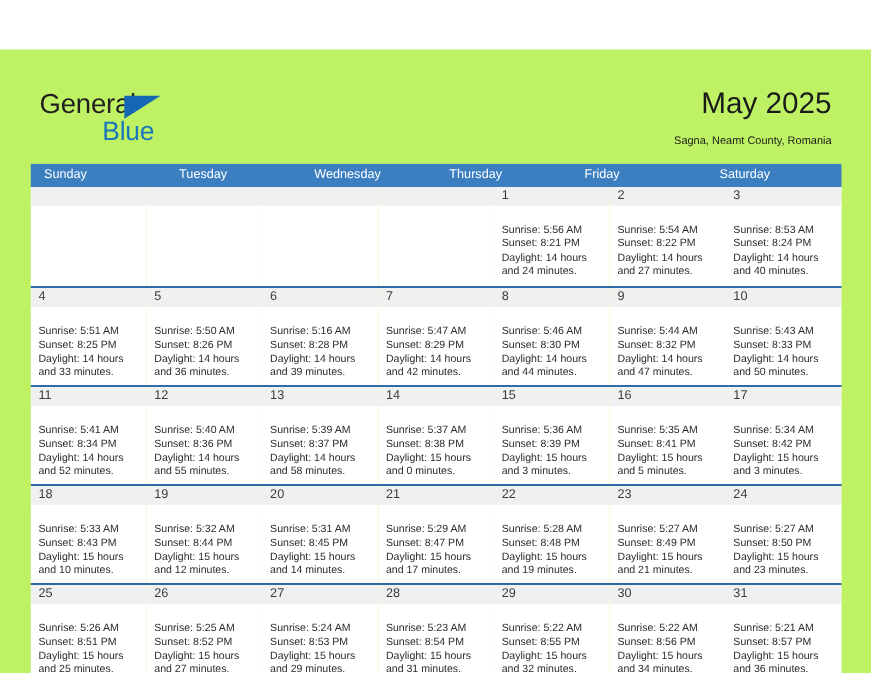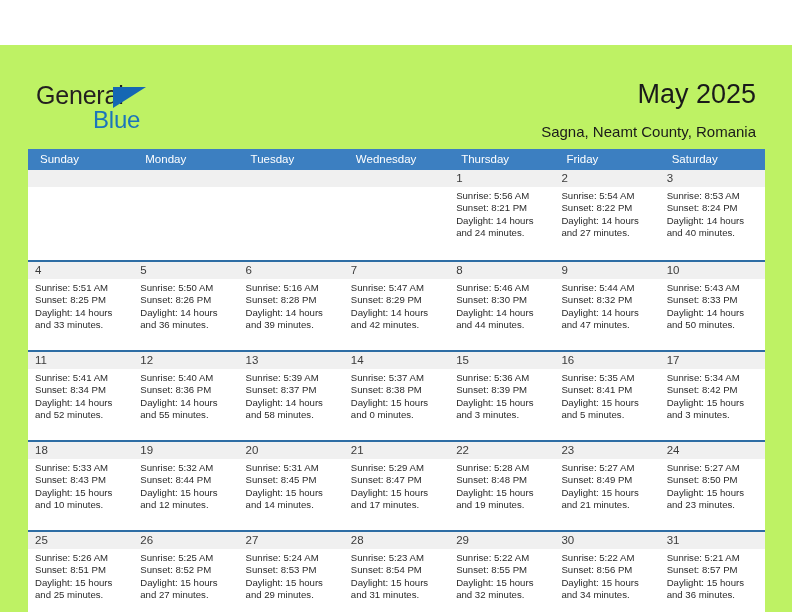--- a/index.html
+++ b/index.html
@@ -66,21 +66,21 @@
     font-size: 27px;
     color: #1a1a1a;
     text-align: right;
     white-space: nowrap;
     font-weight: normal;
   }
   .subtitle {
     position: absolute;
     right: 36px;
     top: 78px;
-    font-size: 15px;
+    font-size: 10px;
     color: #1a1a1a;
     text-align: right;
     white-space: nowrap;
   }
 
   
   .calendar {
     position: absolute;
     left: 28px;
     top: 104px;
@@ -118,21 +118,21 @@
   .cell .daynum-band {
     background: #f0f0f0;
     height: 17px;
     padding-left: 7px;
     font-size: 11.5px;
     line-height: 17px;
     color: #3b3b3b;
   }
   .cell.empty .daynum-band { color: transparent; }
   .cell .info {
-    padding: 3px 6px 0 7px;
+    padding: 17px 6px 0 7px;
     font-size: 9.6px;
     line-height: 12.4px;
     color: #2b2b2b;
   }
   .info-line { white-space: nowrap; }
   .bottom-rule {
     position: absolute;
     left: 28px;
     top: 577px;
     width: 737px;
@@ -151,21 +151,20 @@
       <span class="logo-triangle"></span>
       <span class="logo-blue">Blue</span>
     </div>
     <div class="title">May 2025</div>
     <div class="subtitle">Sagna, Neamt County, Romania</div>
   </div>
 
   <div class="calendar">
     <div class="dow-row" id="dow-row">
         <div class="dow">Sunday</div>
-        <div class="dow">Monday</div>
         <div class="dow">Tuesday</div>
         <div class="dow">Wednesday</div>
         <div class="dow">Thursday</div>
         <div class="dow">Friday</div>
         <div class="dow">Saturday</div>
       </div>
     <div id="weeks-container">
         <div class="week">
           <div class="cell empty">
             <div class="daynum-band"></div>

